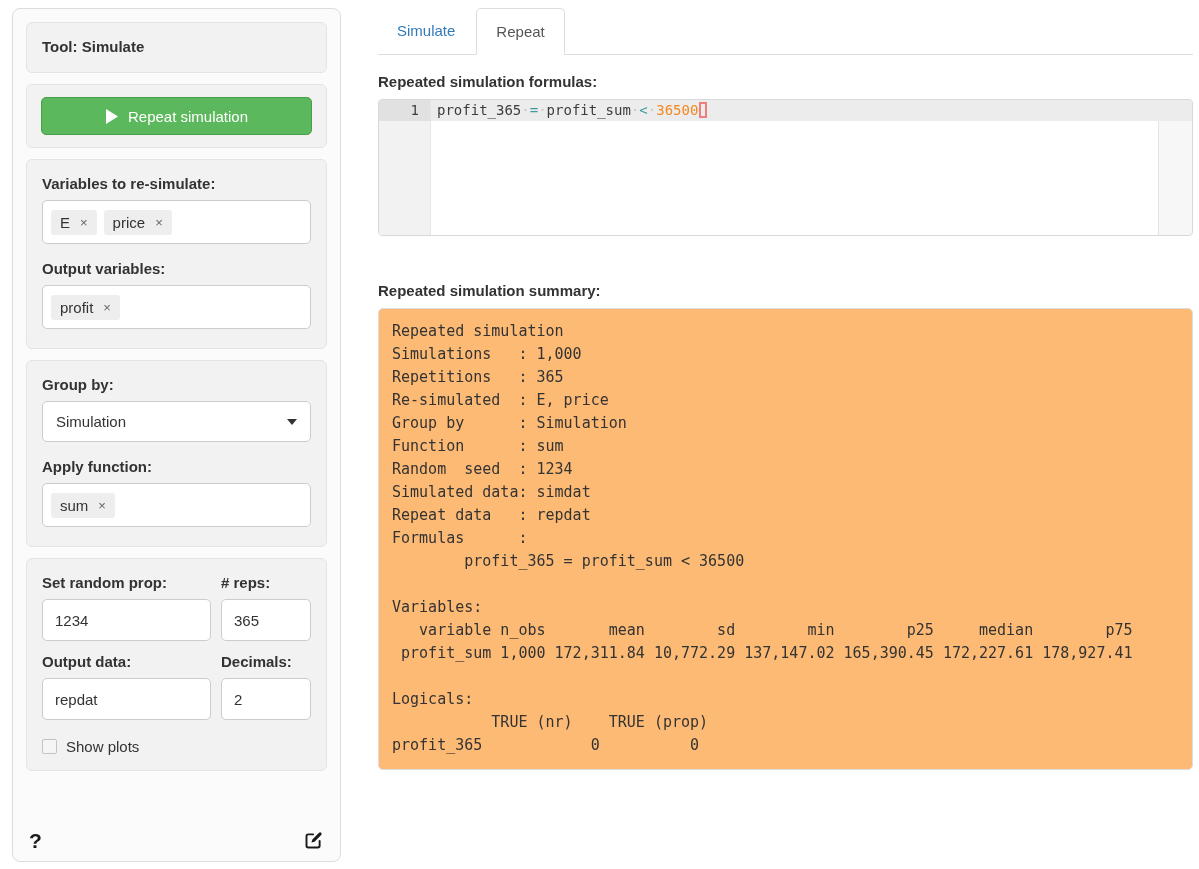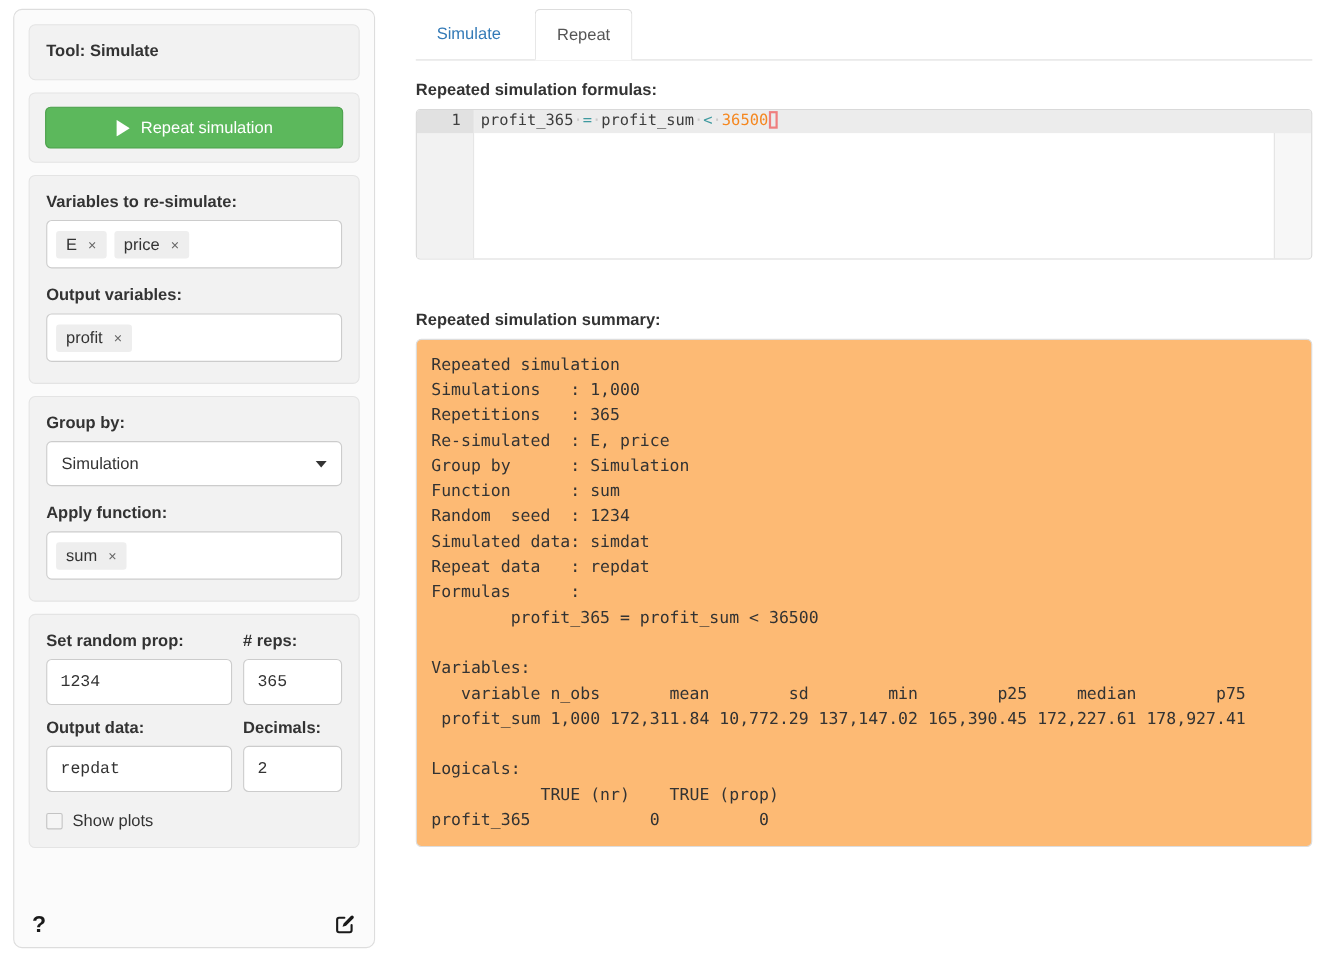--- a/index.html
+++ b/index.html
@@ -53,37 +53,37 @@
     padding:0 13px;font-size:15px;color:#333;cursor:pointer;margin-bottom:16px;
   }
   .caret-down{
     width:0;height:0;border-left:5px solid transparent;border-right:5px solid transparent;
     border-top:6px solid #333;
   }
   .grid2{display:grid;grid-template-columns:169px 1fr;column-gap:10px;}
   .grid2 .field-label{margin-bottom:8px;}
   .text-input{
     width:100%;height:42px;background:#fff;border:1px solid #ccc;border-radius:5px;
-    padding:0 12px;font-size:15px;color:#333;font-family:Liberation Mono, monospace;margin-bottom:12px;
+    padding:0 12px;font-size:15px;color:#333;font-family:Liberation Sans, sans-serif;margin-bottom:12px;
   }
   .checkbox-row{display:flex;align-items:center;gap:9px;margin-top:6px;}
   .checkbox{
     width:15px;height:15px;background:#f5f5f5;border:1px solid #c3c3c3;border-radius:2px;
     cursor:pointer;flex:none;
   }
   .checkbox-label{font-size:15px;}
   .icons-row{
     margin-top:auto;display:flex;justify-content:space-between;align-items:center;
     padding:6px 3px 0 3px;
   }
   .help-q{font-weight:bold;font-size:21px;color:#1a1a1a;cursor:pointer;line-height:1;}
   .edit-icon{cursor:pointer;display:inline-flex;}
   
   .main{position:absolute;left:378px;top:8px;width:815px;}
-  .tabbar{display:flex;gap:12px;border-bottom:1px solid #ddd;}
+  .tabbar{display:flex;gap:2px;border-bottom:1px solid #ddd;}
   .tab{font-size:15px;padding:14px 19px;border-radius:5px 5px 0 0;cursor:pointer;}
   .tab-inactive{color:var(--tab_link_blue);}
   .tab-active{
     background:#fff;border:1px solid #ddd;border-bottom:1px solid #fff;
     margin-bottom:-1px;color:#555;cursor:default;
   }
   .section-label{font-weight:bold;font-size:15px;margin:18px 0 9px 0;}
   .section-label.summary-gap{margin-top:46px;}
   
   .editor{

